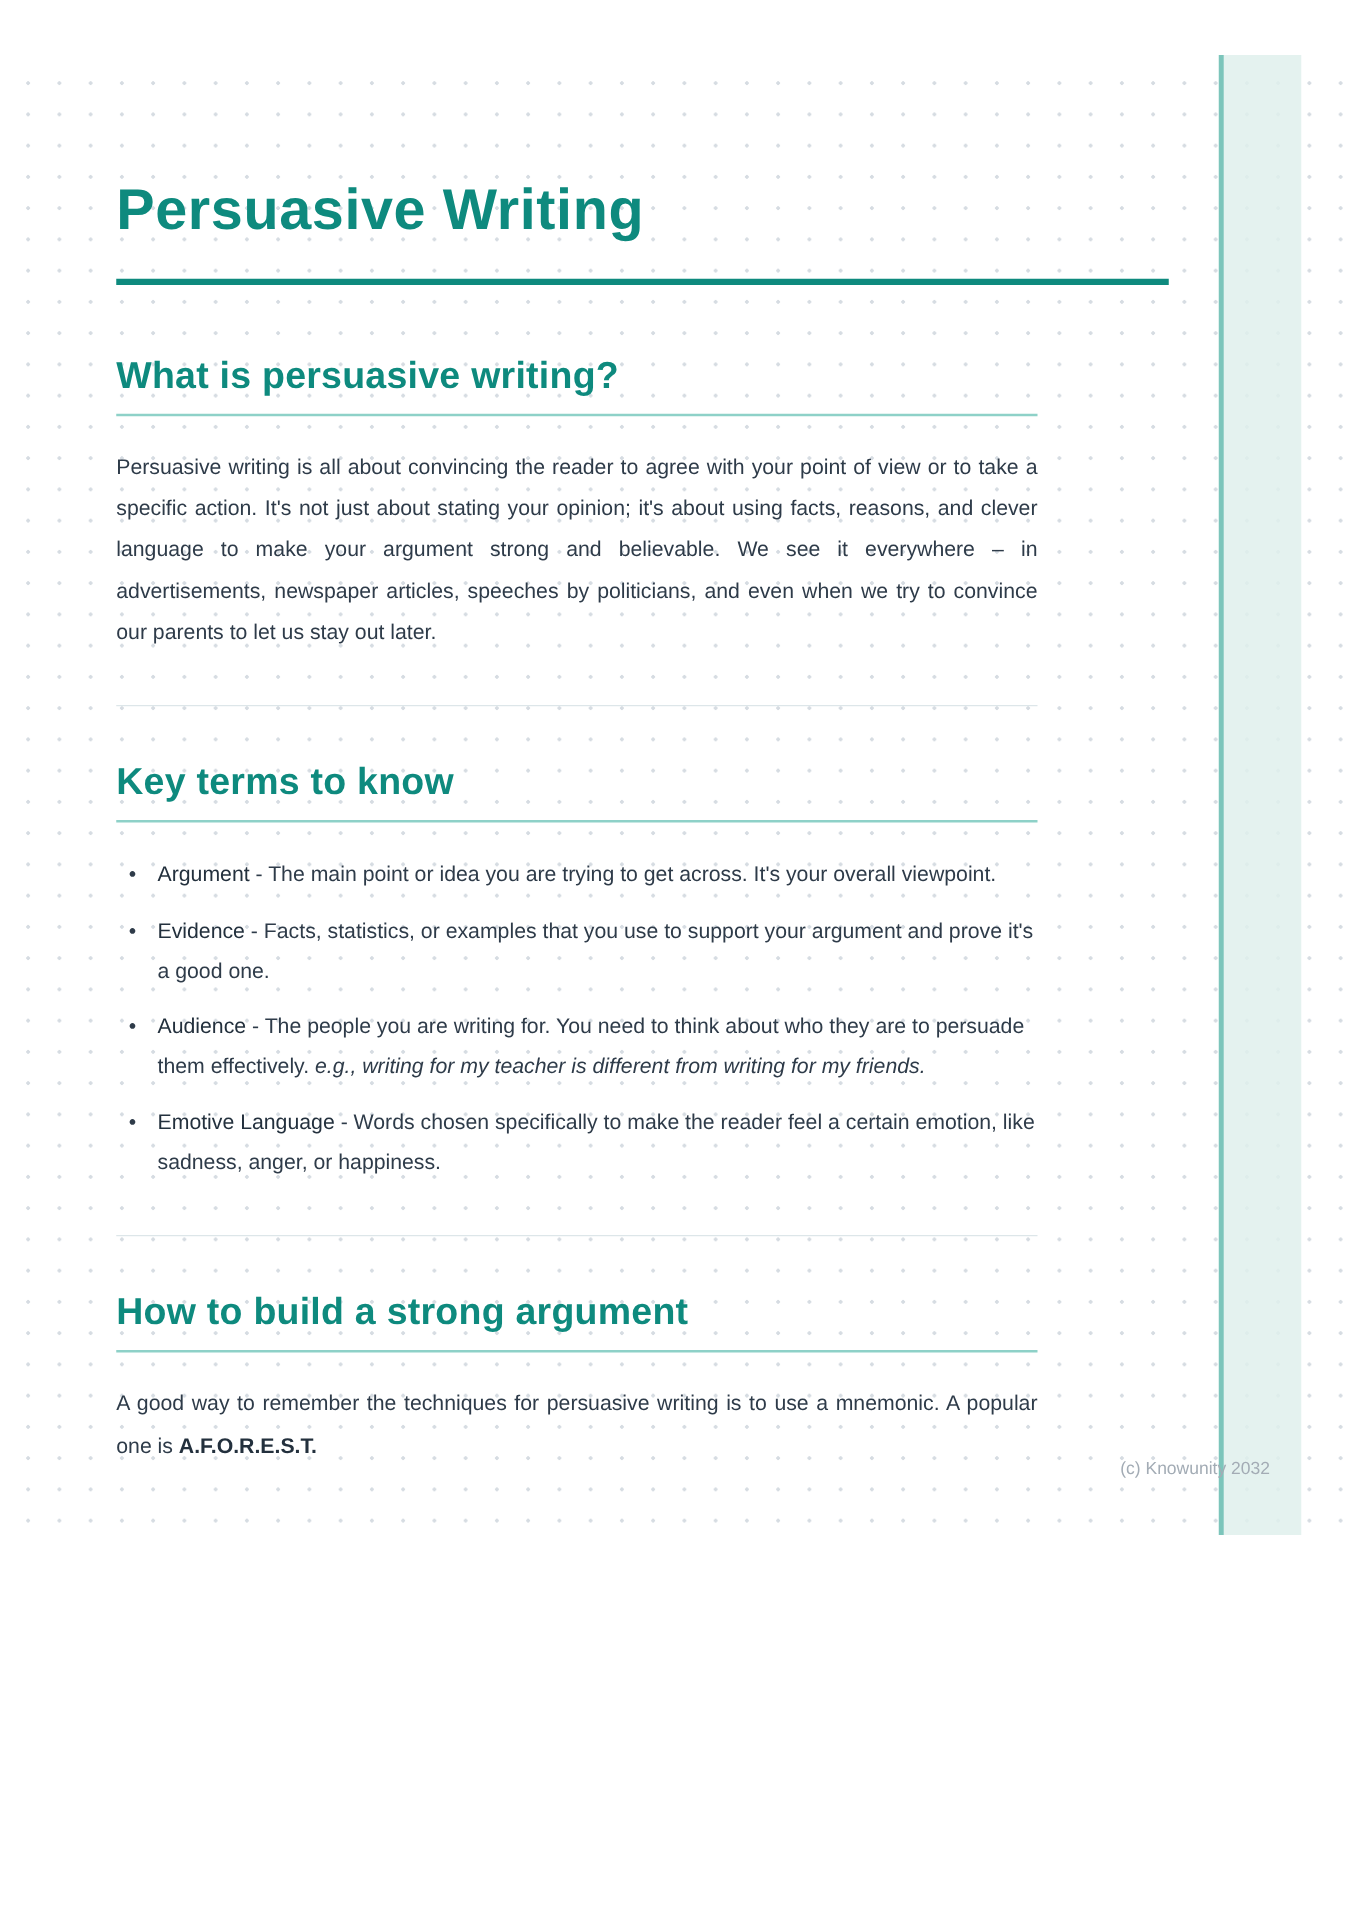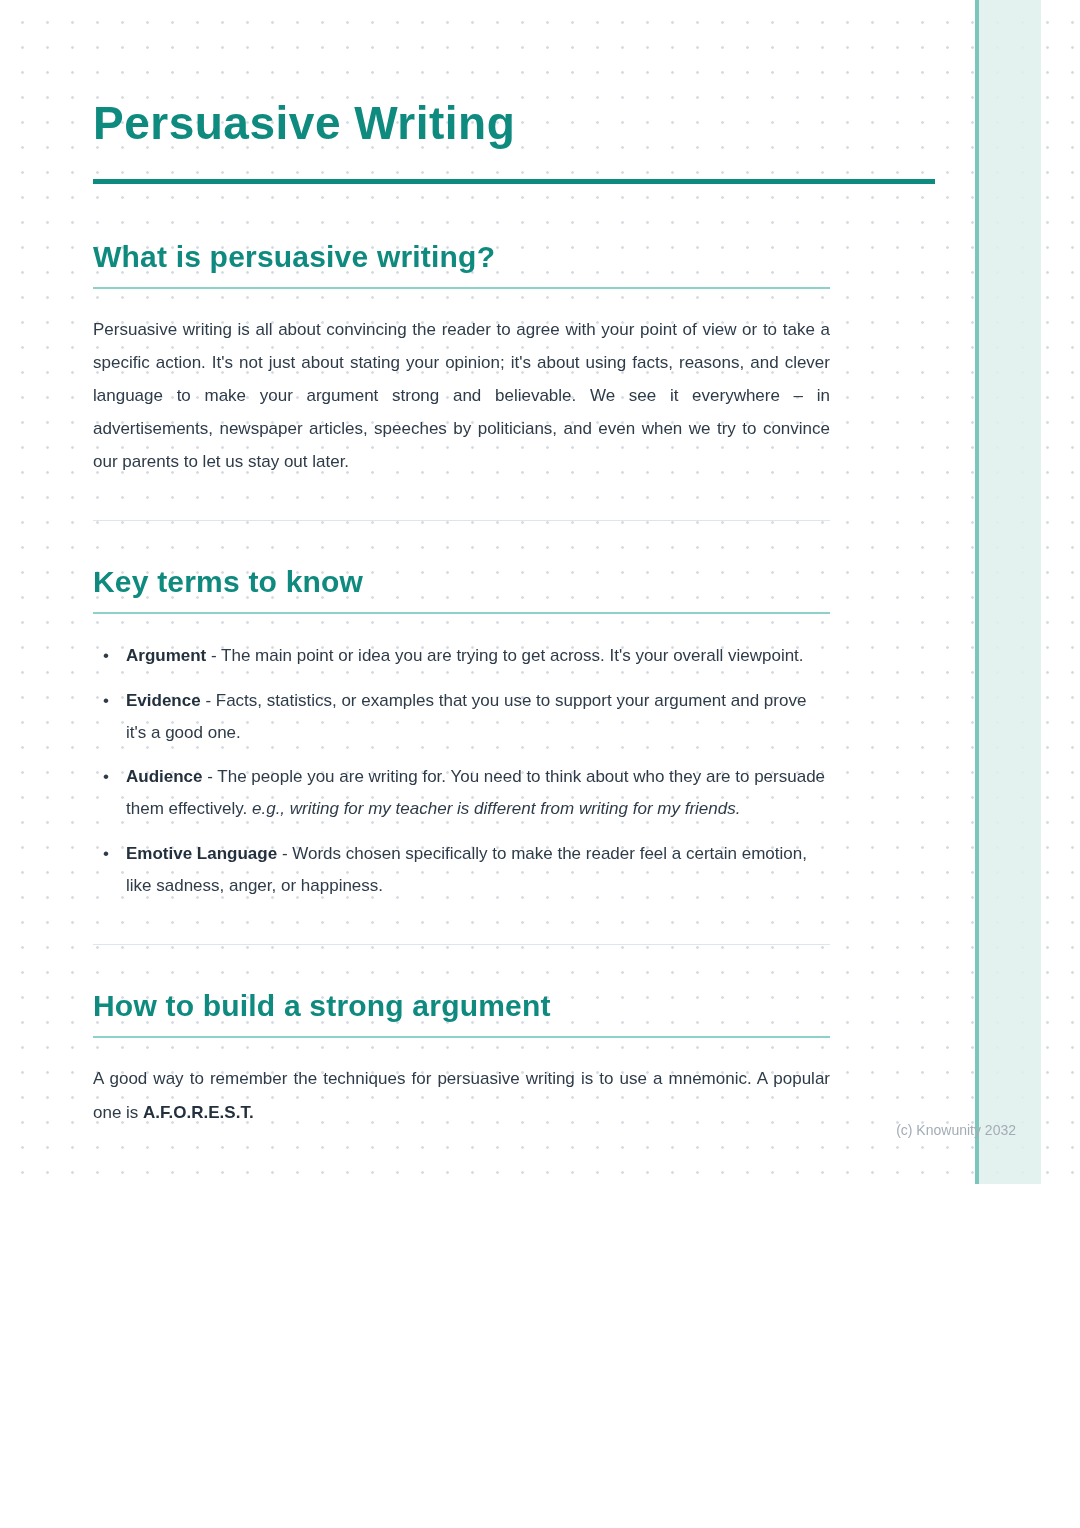--- a/index.html
+++ b/index.html
@@ -8,20 +8,21 @@
 
   .page {
     position: relative;
     width: 1080px;
     height: 1184px;
     overflow: hidden;
     background-color: #ffffff;
     background-image: radial-gradient(circle, #d6dce2 1.3px, transparent 1.5px);
     background-size: 25px 25px;
     background-position: 10px 10px;
+    margin-top: 44px;
   }
 
   .side-line {
     position: absolute;
     top: 0; bottom: 0;
     left: 975px;
     width: 4px;
     background: #7cc5bb;
   }
   .side-strip {
@@ -98,21 +99,21 @@
     color: #2e3b49;
   }
   ul.terms li::before {
     content: "\2022";
     position: absolute;
     left: 10px;
     top: 0;
     color: #2e3b49;
     font-size: 17px;
   }
-  .term-label { font-weight: 700; color: #23303d; text-align: right; }
+  .term-label { font-weight: 400; color: #23303d; text-align: right; }
   .italic-example { font-style: italic; }
 
   .mnemonic { font-weight: 700; color: #23303d; }
 
   .watermark {
     position: absolute;
     right: 64px;
     bottom: 46px;
     font-size: 14px;
     color: #a3acb5;

